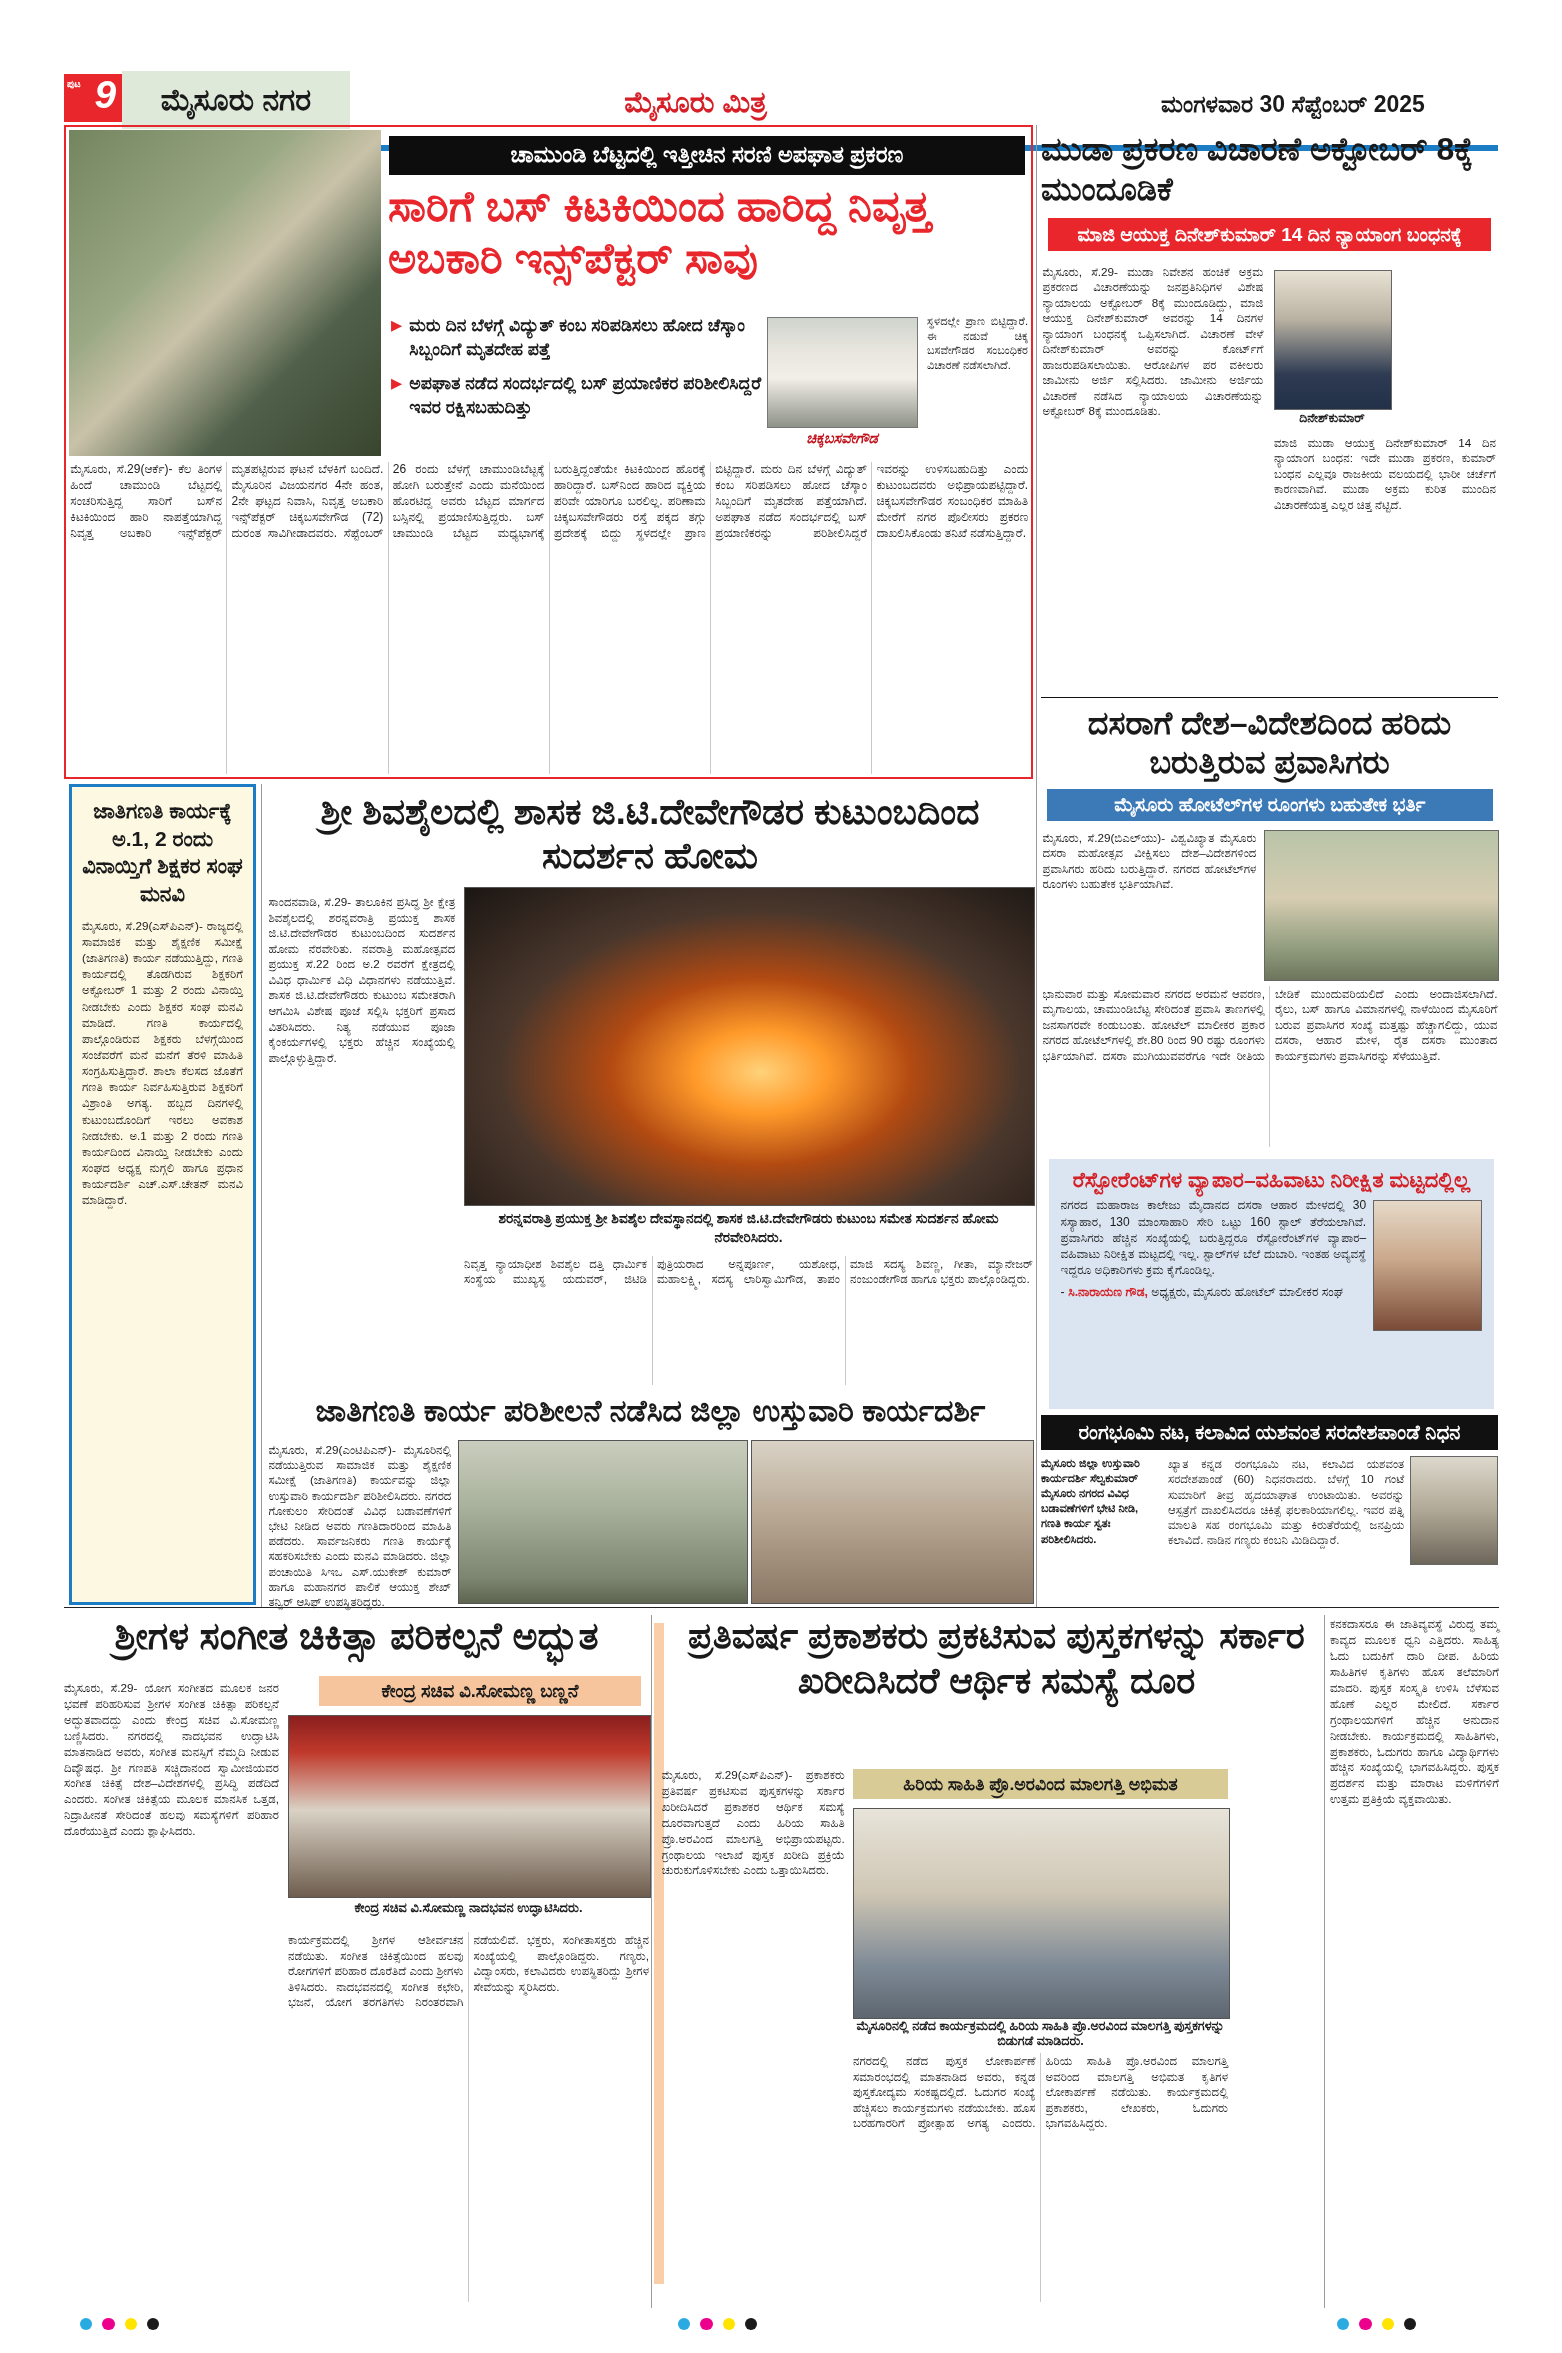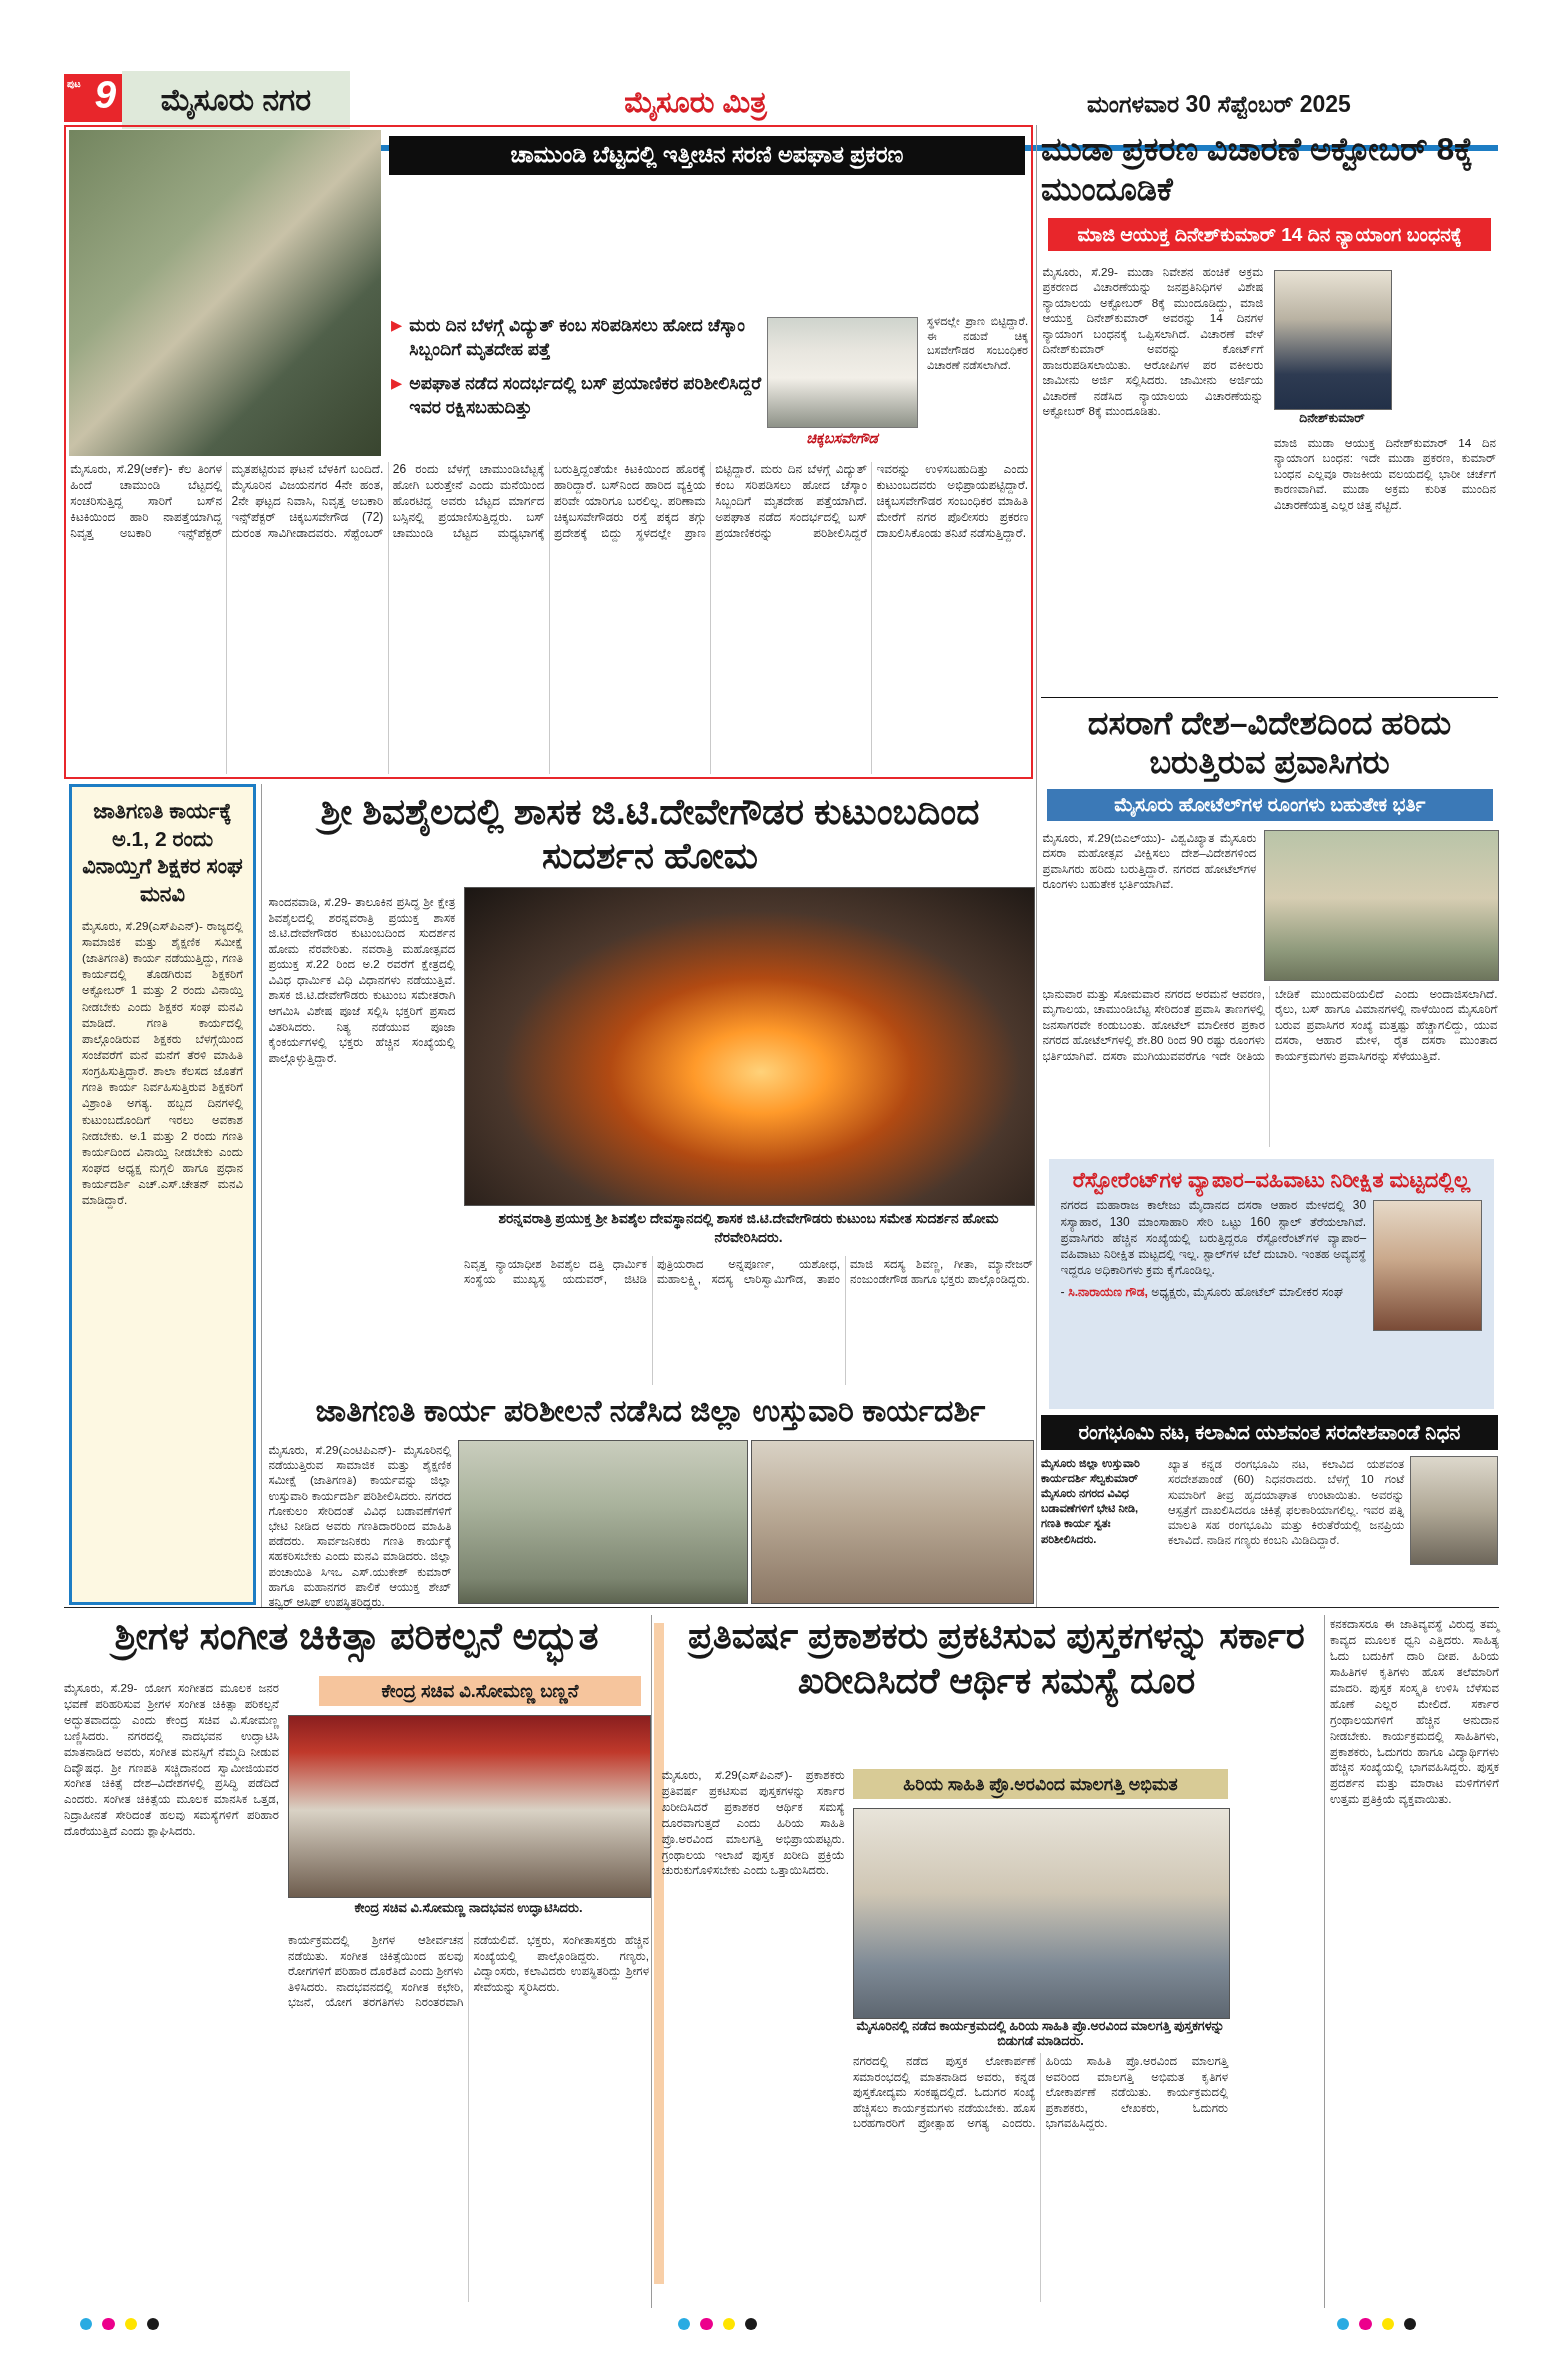--- a/index.html
+++ b/index.html
@@ -8,21 +8,21 @@
   .abs{position:absolute;}
   .just{text-align:justify;}
   .ph{background-size:cover;}
   
   #hdr-pagebox{left:64px;top:74px;width:58px;height:48px;background:#e8262b;color:#fff;}
   #hdr-pagebox .pl{position:absolute;left:2.9px;top:4.3px;font-size:9.4px;font-weight:bold;}
   #hdr-pagebox .pn{position:absolute;right:5.8px;top:-1.4px;font-size:39px;font-weight:800;font-style:italic;}
   #hdr-section{left:122px;top:71px;width:228px;height:58px;background:#dfe9da;display:flex;align-items:center;justify-content:center;font-size:30px;font-weight:800;}
   #hdr-rule{left:349px;top:145px;width:1149px;height:5.8px;background:#1d7dc4;}
   #hdr-masthead{left:507px;top:86px;width:377px;text-align:center;font-size:29px;font-weight:800;color:#d61f26;}
-  #hdr-date{left:1087px;top:91px;width:412px;text-align:left;font-size:23px;font-weight:bold;}
+  #hdr-date{left:1087px;top:91px;width:412px;text-align:center;font-size:23px;font-weight:bold;}
   
   #story-bus{left:64px;top:125px;width:969px;height:654px;border:2.2px solid #e8262b;box-sizing:border-box;}
   .ph-bus{left:2.9px;top:2.9px;width:312px;height:326px;background:linear-gradient(135deg,#73855f 0%,#9aa884 35%,#c9c2a8 50%,#50604a 72%,#39452f 100%);}
   #bus-kicker{left:323px;top:8.7px;width:636px;height:39px;background:#0d0d0d;color:#fff;display:flex;align-items:center;justify-content:center;font-size:22.5px;font-weight:bold;}
   #bus-headline{left:322px;top:54px;width:639px;font-size:43px;line-height:1.2;font-weight:800;color:#e8262b;}
   #bus-bullets{left:325px;top:186px;width:371px;}
   .bullet{display:flex;gap:7.2px;margin-bottom:10px;font-size:17.4px;font-weight:600;line-height:1.38;}
   .bullet .bm{color:#e8262b;font-size:14.5px;line-height:1.7;}
   .ph-chikka{left:701px;top:190px;width:149px;height:109px;background:linear-gradient(180deg,#cfd4cd 0%,#e8e6df 30%,#f2efe8 55%,#8e9288 100%);border:0.7px solid #777;}
   #chikka-cap{left:690px;top:303px;width:172px;text-align:center;font-size:14.5px;font-weight:bold;font-style:italic;color:#c1121c;}
@@ -115,20 +115,21 @@
     <span class="pn">9</span>
   </div>
   <div class="abs" id="hdr-section">ಮೈಸೂರು ನಗರ</div>
   <div class="abs" id="hdr-masthead">ಮೈಸೂರು ಮಿತ್ರ</div>
   <div class="abs" id="hdr-date">ಮಂಗಳವಾರ 30 ಸೆಪ್ಟೆಂಬರ್ 2025</div>
   <div class="abs" id="hdr-rule"></div>
 
   <div class="abs" id="story-bus">
     <div class="abs ph ph-bus"></div>
     <div class="abs" id="bus-kicker">ಚಾಮುಂಡಿ ಬೆಟ್ಟದಲ್ಲಿ ಇತ್ತೀಚಿನ ಸರಣಿ ಅಪಘಾತ ಪ್ರಕರಣ</div>
+    <div class="abs" id="bus-headline">ಸಾರಿಗೆ ಬಸ್ ಕಿಟಕಿಯಿಂದ ಹಾರಿದ್ದ ನಿವೃತ್ತ ಅಬಕಾರಿ ಇನ್ಸ್‌ಪೆಕ್ಟರ್ ಸಾವು</div>
     <div class="abs" id="bus-bullets">
       <div class="bullet">
         <span class="bm">▶</span>
         <span>ಮರು ದಿನ ಬೆಳಗ್ಗೆ ವಿದ್ಯುತ್ ಕಂಬ ಸರಿಪಡಿಸಲು ಹೋದ ಚೆಸ್ಕಾಂ ಸಿಬ್ಬಂದಿಗೆ ಮೃತದೇಹ ಪತ್ತೆ</span>
       </div>
       <div class="bullet">
         <span class="bm">▶</span>
         <span>ಅಪಘಾತ ನಡೆದ ಸಂದರ್ಭದಲ್ಲಿ ಬಸ್ ಪ್ರಯಾಣಿಕರ ಪರಿಶೀಲಿಸಿದ್ದರೆ ಇವರ ರಕ್ಷಿಸಬಹುದಿತ್ತು</span>
       </div>
     </div>

